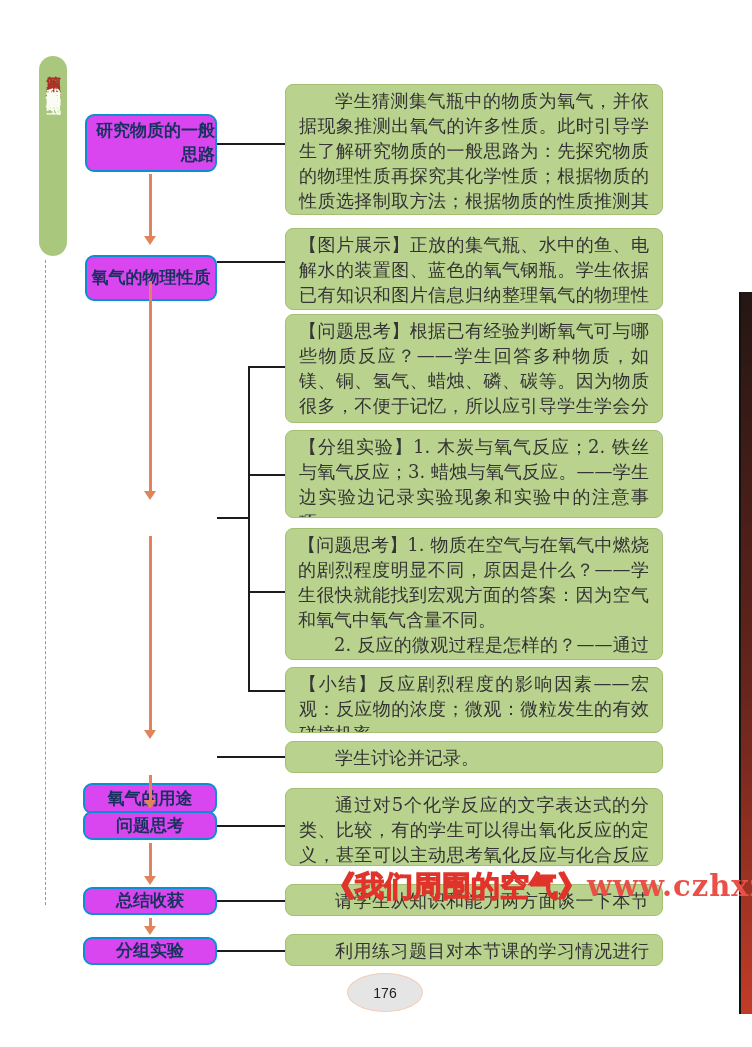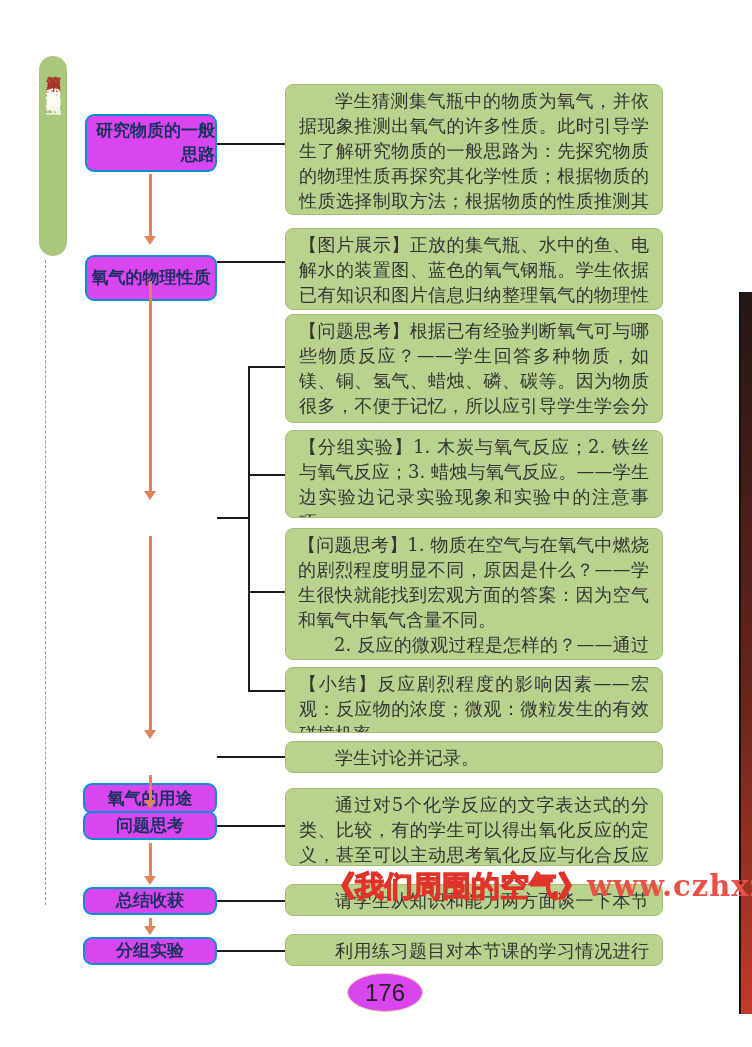--- a/index.html
+++ b/index.html
@@ -42,23 +42,23 @@
   .vline{position:absolute;width:2px;background:#1c1c1c;}
 
   
   .watermark{position:absolute;left:326px;top:867px;white-space:nowrap;
       font-size:29px;font-weight:bold;z-index:5;}
   .wm-outline{color:rgba(255,255,255,0.05);-webkit-text-stroke:1.3px #e0342b;}
   .wm-solid{color:#e85048;letter-spacing:1px;}
 
   
   .page-badge{position:absolute;left:347px;top:973px;width:74px;height:37px;
-      background:#d946ef;border:1px solid #f2cdb4;border-radius:50%;
+      background:#e5e5e5;border:1px solid #f2cdb4;border-radius:50%;
       display:flex;align-items:center;justify-content:center;
-      font-family:"Liberation Sans",sans-serif;font-size:24px;color:#222222;}
+      font-family:"Liberation Sans",sans-serif;font-size:14px;color:#222222;}
 
   
   .edge-tab{position:absolute;left:739px;top:292px;width:13px;height:722px;
       background:linear-gradient(180deg,#241613 0%,#67251c 55%,#c23b27 100%);
       border-left:2px solid #111111;box-sizing:border-box;}
 </style>
 </head>
 <body>
 
 <div id="page">

